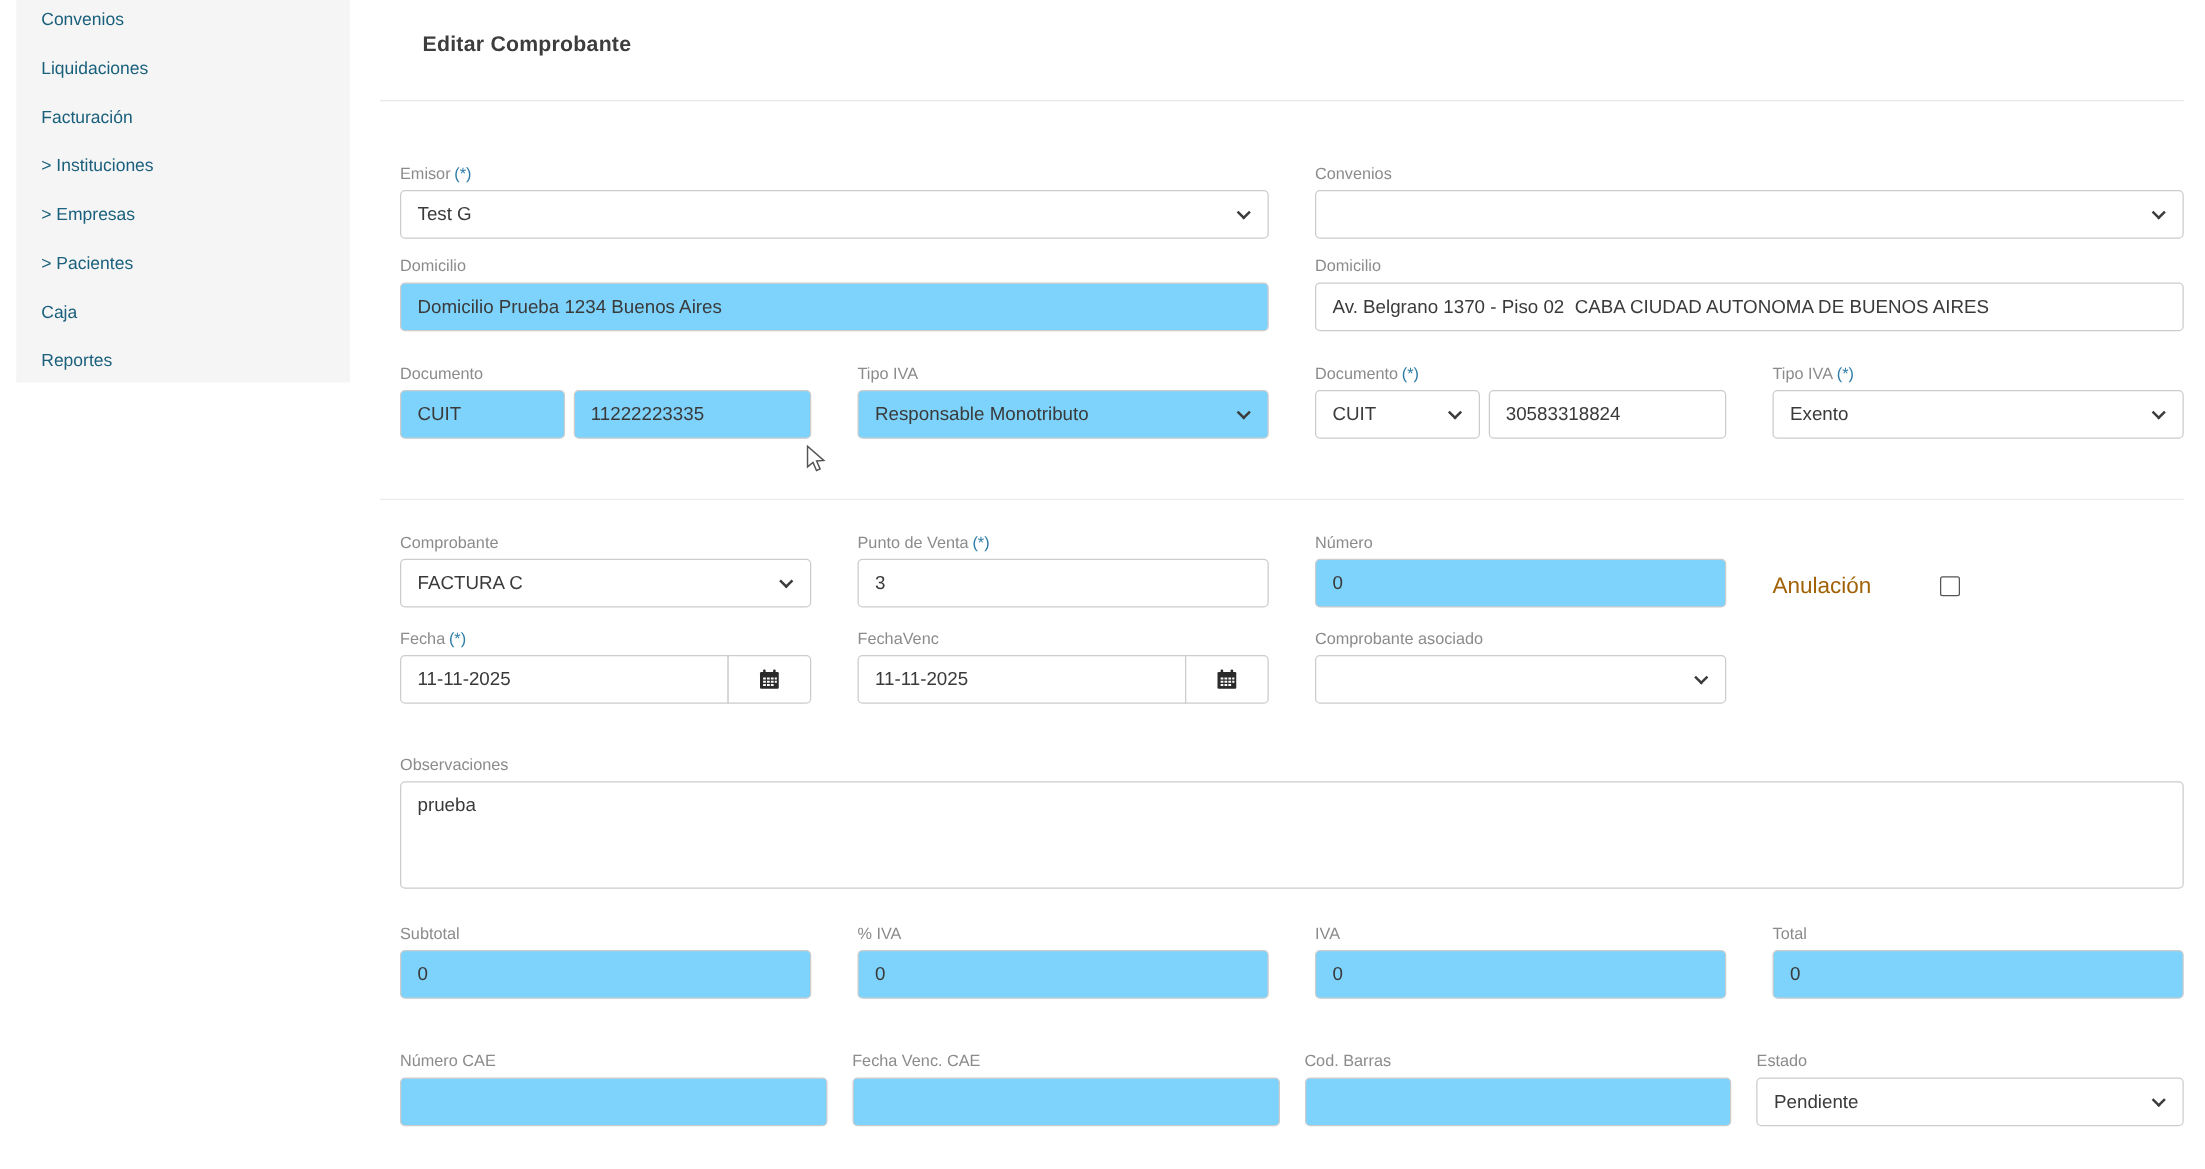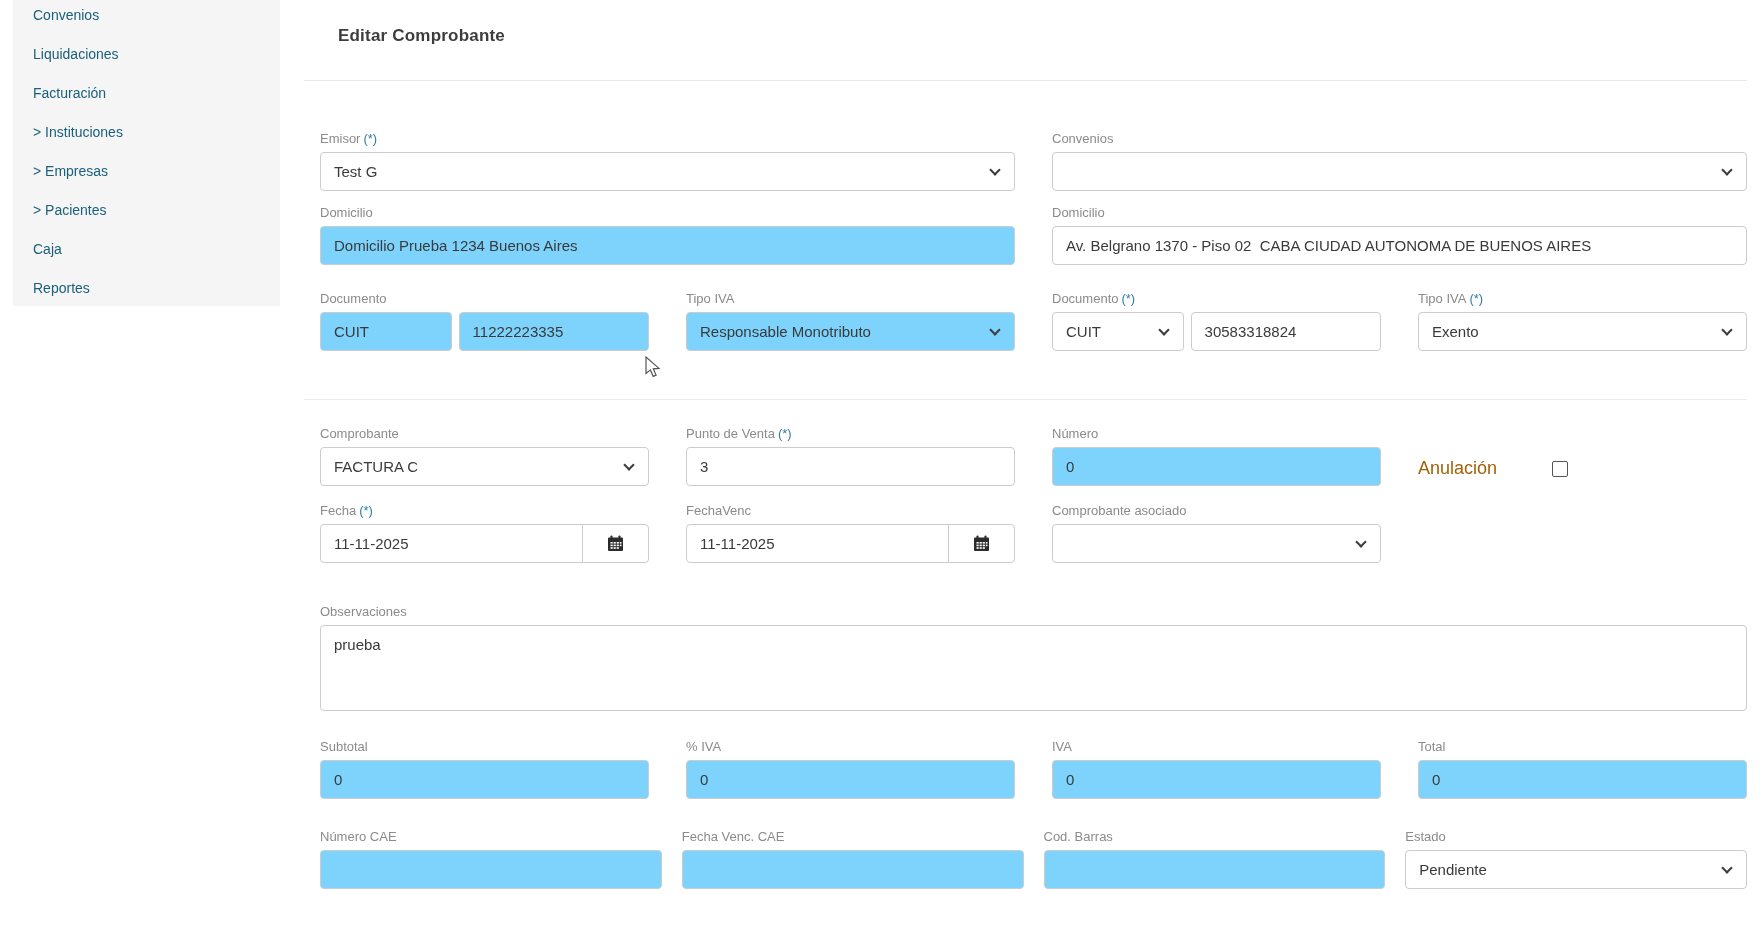--- a/index.html
+++ b/index.html
@@ -44,21 +44,21 @@
   
   .form-row {
     display:grid;
     grid-template-columns:repeat(4, 1fr);
     column-gap:37px;
     padding-left:16px;
   }
   .span2 { grid-column: span 2; }
   .r1 { margin-top:50px; } .r2 { margin-top:14px; } .r3 { margin-top:26px; }
   .r4 { margin-top:26px; } .r5 { margin-top:17px; } .r6 { margin-top:41px; }
-  .r7 { margin-top:28px; } .r8 { margin-top:30px;gap:20px; }
+  .r7 { margin-top:28px; } .r8 { margin-top:42px;gap:20px; }
 
   .fld-label {
     display:block; height:16px;
     font-size:13px; color:#8b8b8b;
     margin-bottom:5px;
     white-space:nowrap;
   }
   .req { color:#2e7da7; margin-left:3px; }
 
   .ctrl {

